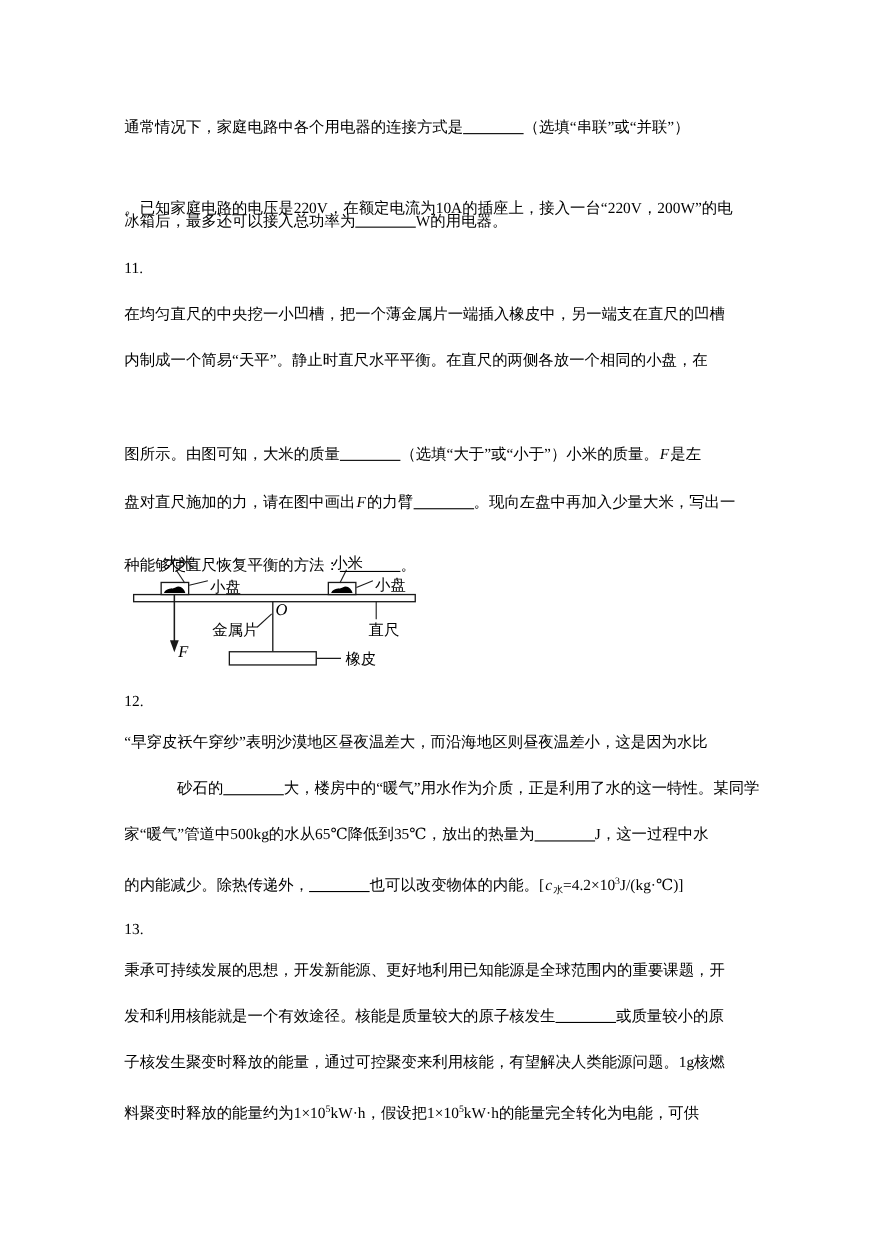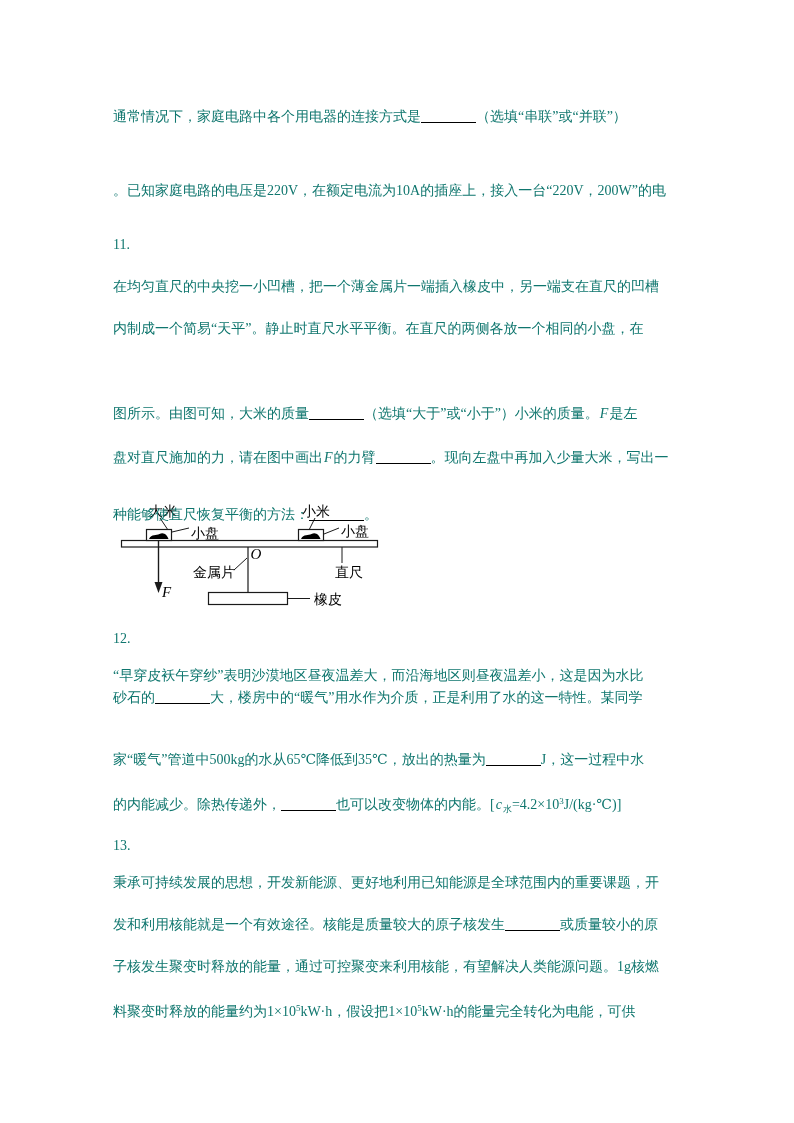--- a/index.html
+++ b/index.html
@@ -10,21 +10,21 @@
     overflow:hidden;
     font-family:"Liberation Serif","DejaVu Serif",serif;
     color:#000;
   }
   .line{
     position:absolute;
     left:113px;
     white-space:nowrap;
     font-size:14px;
     line-height:19px;
-    color:#0f766e;
+    color:#000000;
   }
   .blank{
     display:inline-block;
     width:55px;
     height:2px;
     border-bottom:1.3px solid #000;
     vertical-align:-2px;
   }
   .it{
     font-style:italic;
@@ -89,29 +89,30 @@
       <text x="132.5" y="59" class="sym">O</text>
       <text x="75" y="77">金属片</text>
       <text x="217" y="77">直尺</text>
       <text x="44" y="97" class="sym">F</text>
       <text x="196" y="104">橡皮</text>
     </svg>
   </div>
 
 <div class="line" style="top: 107px;"><span>通常情况下，家庭电路中各个用电器的连接方式是</span><span class="blank"></span><span>（选填“串联”或“并联”）</span></div>
     <div class="line" style="top: 149px; margin-top: 32px;"><span>。已知家庭电路的电压是220V，在额定电流为10A的插座上，接入一台“220V，200W”的电</span></div>
+    <div class="line" style="top: 192px;"><span>冰箱后，最多还可以接入总功率为</span><span class="blank"></span><span>W的用电器。</span></div>
     <div class="line" style="top: 235px;"><span>11.</span></div>
     <div class="line" style="top: 319px;"><span>内制成一个简易“天平”。静止时直尺水平平衡。在直尺的两侧各放一个相同的小盘，在</span></div>
     <div class="line" style="top: 277px;"><span>在均匀直尺的中央挖一小凹槽，把一个薄金属片一端插入橡皮中，另一端支在直尺的凹槽</span></div>
     <div class="line" style="top: 404px;"><span>图所示。由图可知，大米的质量</span><span class="blank"></span><span>（选填“大于”或“小于”）小米的质量。</span><span class="it">F</span><span>是左</span></div>
     <div class="line" style="top: 448px;"><span>盘对直尺施加的力，请在图中画出</span><span class="it">F</span><span>的力臂</span><span class="blank"></span><span>。现向左盘中再加入少量大米，写出一</span></div>
     <div class="line" style="top: 489px; margin-top: 16px;"><span>种能够使直尺恢复平衡的方法：</span><span class="blank"></span><span>。</span></div>
     <div class="line" style="top: 629px;"><span>12.</span></div>
     <div class="line" style="top: 666px;"><span>“早穿皮袄午穿纱”表明沙漠地区昼夜温差大，而沿海地区则昼夜温差小，这是因为水比</span></div>
-    <div class="line" style="top: 688px;"><span>砂石的</span><span class="blank"></span><span>大，楼房中的“暖气”用水作为介质，正是利用了水的这一特性。某同学</span></div>
+    <div class="line" style="top: 708px; margin-left: 48px;"><span>砂石的</span><span class="blank"></span><span>大，楼房中的“暖气”用水作为介质，正是利用了水的这一特性。某同学</span></div>
     <div class="line" style="top: 750px;"><span>家“暖气”管道中500kg的水从65℃降低到35℃，放出的热量为</span><span class="blank"></span><span>J，这一过程中水</span></div>
     <div class="line" style="top: 792px;"><span>的内能减少。除热传递外，</span><span class="blank"></span><span>也可以改变物体的内能。[</span><span class="it">c</span><span class="sub">水</span><span>=4.2×10</span><span class="sup">3</span><span>J/(kg·℃)]</span></div>
     <div class="line" style="top: 836px;"><span>13.</span></div>
     <div class="line" style="top: 873px;"><span>秉承可持续发展的思想，开发新能源、更好地利用已知能源是全球范围内的重要课题，开</span></div>
     <div class="line" style="top: 915px;"><span>发和利用核能就是一个有效途径。核能是质量较大的原子核发生</span><span class="blank"></span><span>或质量较小的原</span></div>
     <div class="line" style="top: 957px;"><span>子核发生聚变时释放的能量，通过可控聚变来利用核能，有望解决人类能源问题。1g核燃</span></div>
     <div class="line" style="top: 999px;"><span>料聚变时释放的能量约为1×10</span><span class="sup">5</span><span>kW·h，假设把1×10</span><span class="sup">5</span><span>kW·h的能量完全转化为电能，可供</span></div>
   </div>
 
 </body></html>

